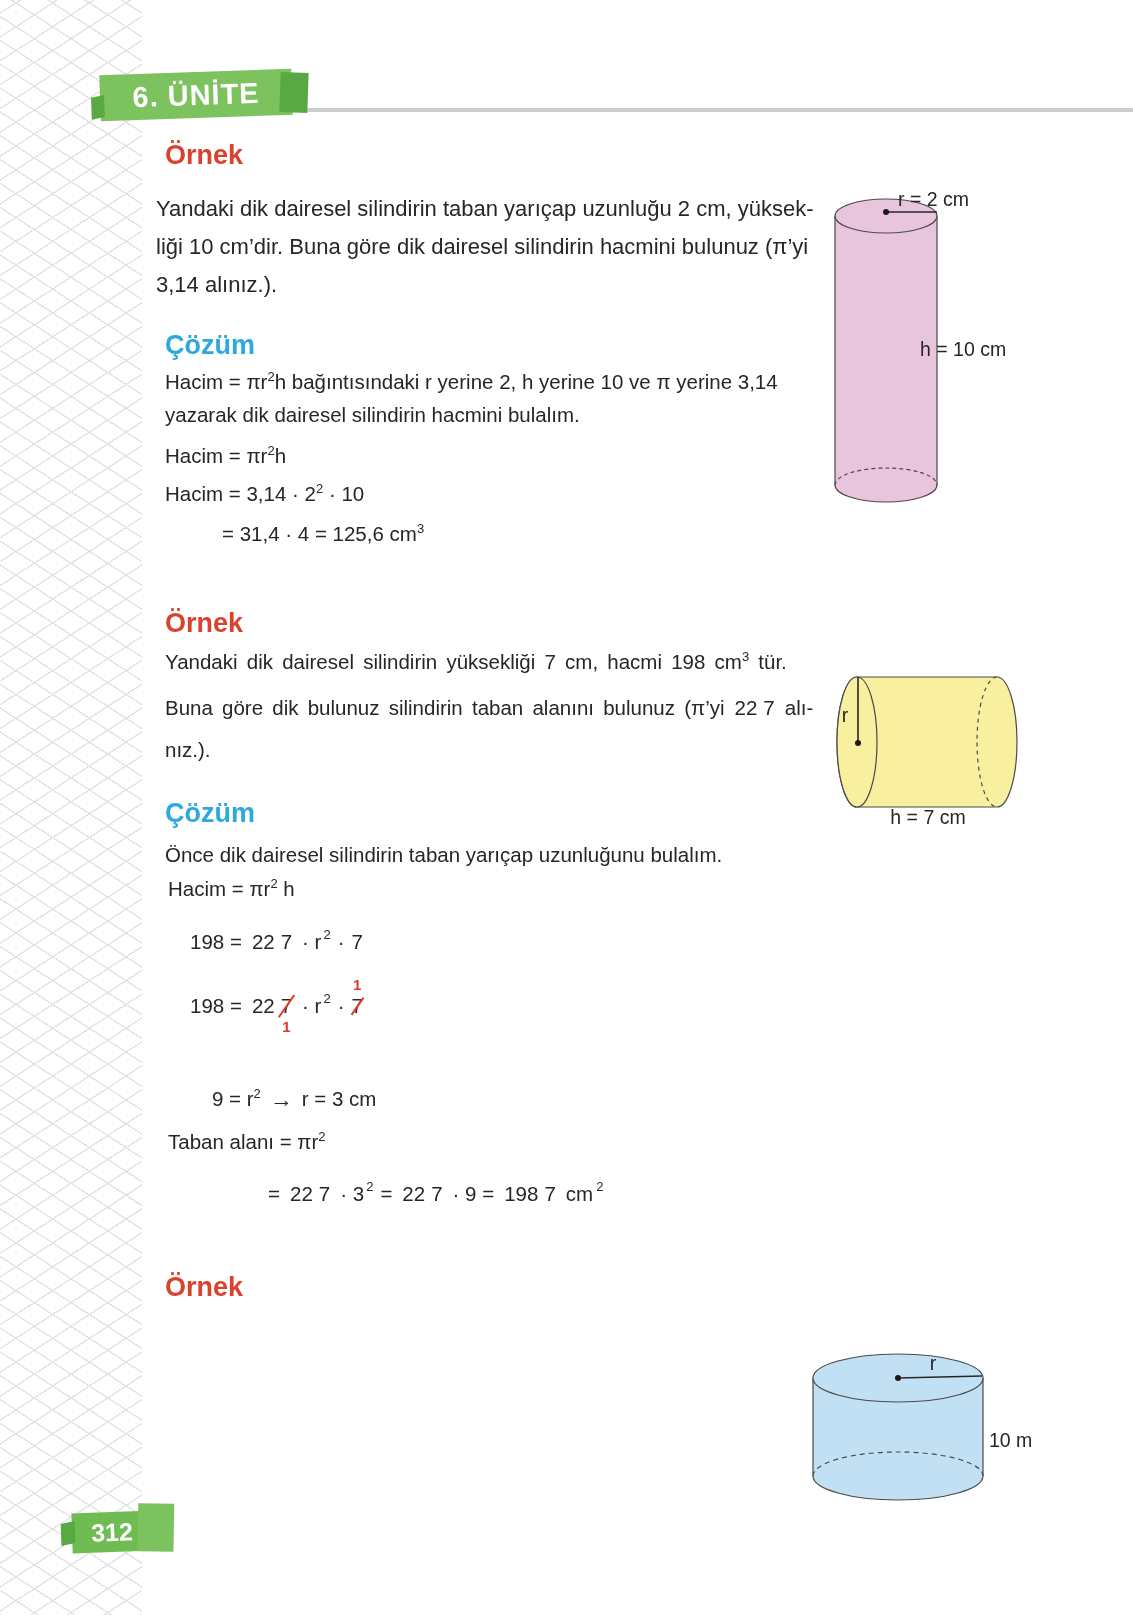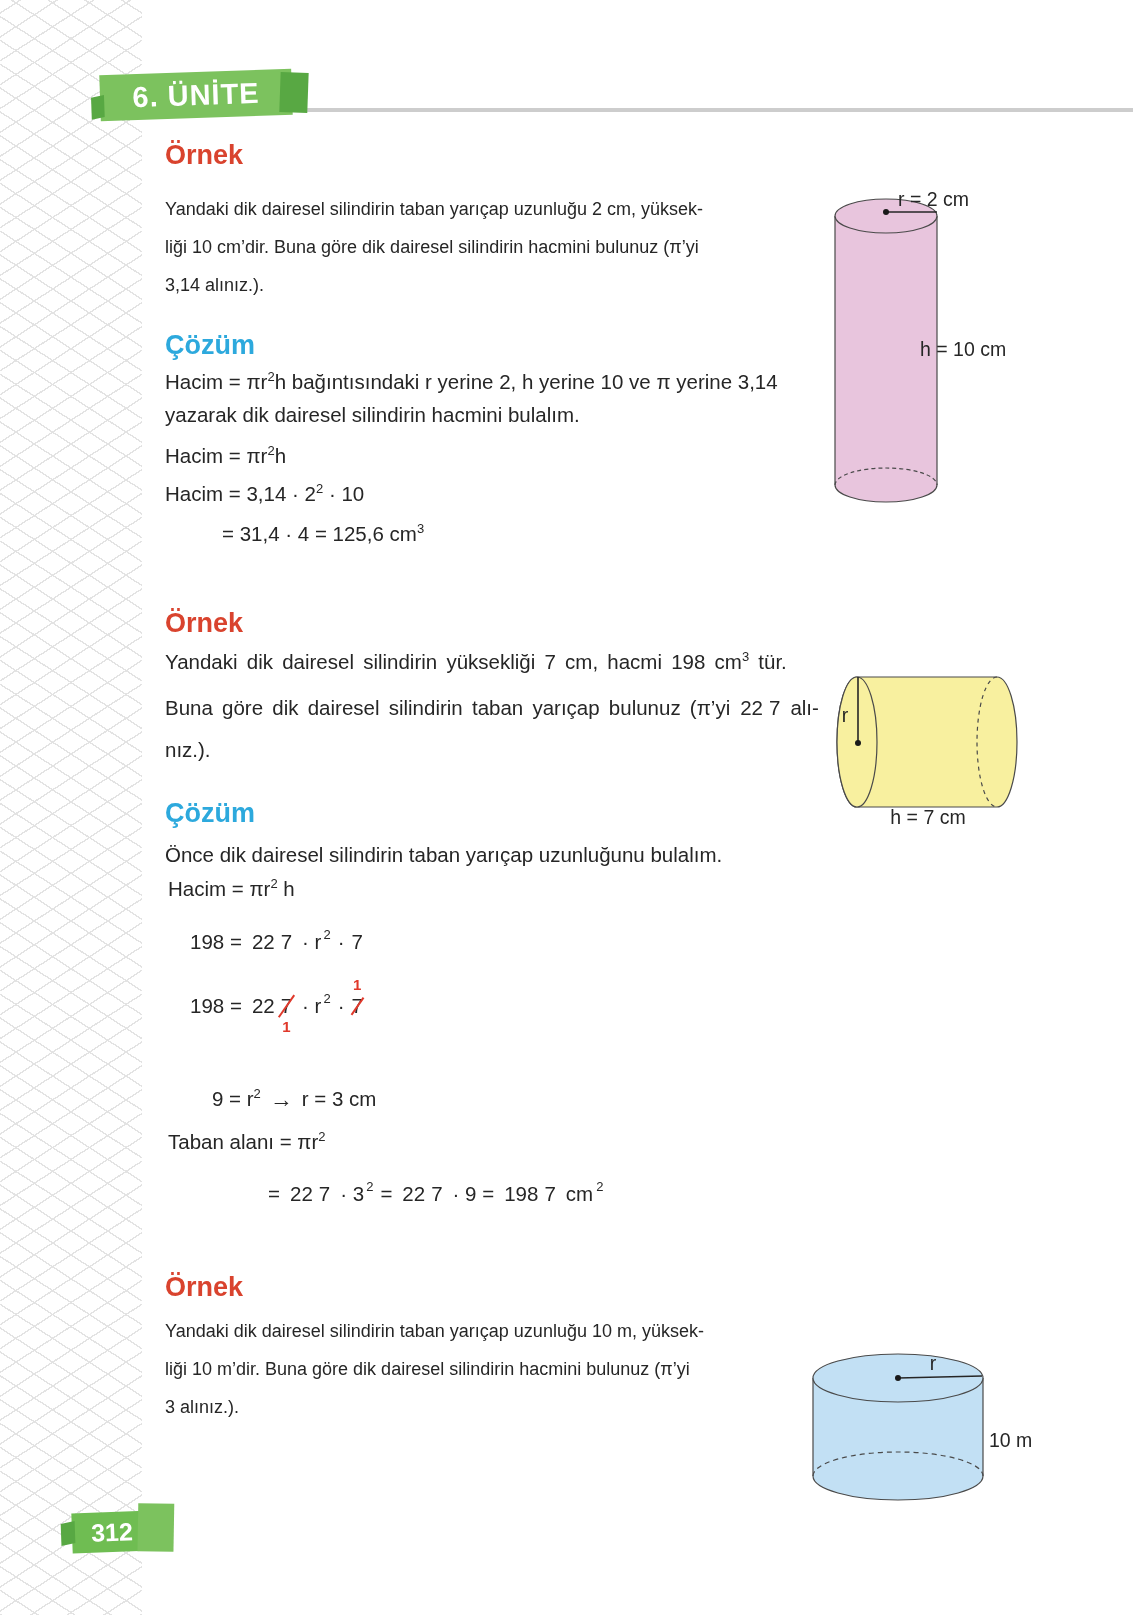--- a/index.html
+++ b/index.html
@@ -17,21 +17,21 @@
   .unit-badge .tab-r{position:absolute;right:-16px;top:4px;width:28px;height:40px;background:#58a843;
     transform:rotate(4deg);z-index:-1;}
   .unit-badge .tab-l{position:absolute;left:-9px;bottom:3px;width:13px;height:22px;background:#58a843;
     transform:skewY(-10deg);z-index:-1;}
   .rule{position:absolute;left:292px;top:108px;width:841px;height:4px;background:#cdcdcd;}
   
   .h-red,.h-cyan{position:absolute;left:165px;font-size:27px;font-weight:bold;transform:scaleY(1.04);}
   .h-red{color:#d9432e;}
   .h-cyan{color:#2da9dd;}
   
-  .para{position:absolute;left:165px;font-size:18px;}
+  .para{position:absolute;left:156px;font-size:22px;}
   .para .line{height:38px;line-height:38px;white-space:pre;}
   .js{word-spacing:3.5px;text-align:right;}
   .eqline{position:absolute;font-size:20.5px;white-space:pre;}
   .sup{font-size:13px;position:relative;top:-8px;}
   
   .eqrow{position:absolute;display:flex;align-items:center;gap:7px;font-size:20.5px;white-space:pre;}
   .frac{display:inline-flex;align-items:center;line-height:1;}
   .frac .num,.frac .den{padding:0 3px;line-height:1.1;}
   .frac .bar{align-self:stretch;height:2px;background:#262626;margin:1px 0;}
   
@@ -88,21 +88,21 @@
   <div class="h-cyan" style="top:330px;">Çözüm</div>
   <div class="eqline" style="left:165px;top:370px;"><span>Hacim = πr</span><span class="sup">2</span><span>h bağıntısındaki r yerine 2, h yerine 10 ve π yerine 3,14</span></div>
   <div class="eqline" style="left:165px;top:403px;text-align:right;">yazarak dik dairesel silindirin hacmini bulalım.</div>
   <div class="eqline" style="left:165px;top:444px;"><span>Hacim = πr</span><span class="sup">2</span><span>h</span></div>
   <div class="eqline" style="left:165px;top:482px;"><span>Hacim = 3,14 · 2</span><span class="sup">2</span><span> · 10</span></div>
   <div class="eqline" style="left:222px;top:522px;"><span>= 31,4 · 4 = 125,6 cm</span><span class="sup">3</span></div>
 
   <div class="h-red" style="top:608px;">Örnek</div>
   <div class="eqline js" style="left:165px;top:650px;"><span>Yandaki dik dairesel silindirin yüksekliği 7 cm, hacmi 198 cm</span><span class="sup">3</span><span> tür.</span></div>
   <div class="eqrow js" style="left:165px;top:680px;height:56px;">
-    <span>Buna göre dik dairesel silindirin taban yarıçap bulunuz (π’yi</span>
+    <span>Buna göre dik bulunuz silindirin taban alanını bulunuz (π’yi</span>
     <span class="frac"><span class="num">22</span><span class="bar"></span><span class="den">7</span></span>
     <span>alı-</span>
   </div>
   <div class="eqline" style="left:165px;top:738px;">nız.).</div>
 
   <svg class="fig" style="left:800px;top:640px;" width="250" height="195" viewBox="0 0 250 195">
     <path d="M57,37 L197,37 A20,65 0 0 1 197,167 L57,167 A20,65 0 0 1 57,37 Z" fill="#f8f09f" stroke="#4a4a4a" stroke-width="1.2"></path>
     <path d="M197,37 A20,65 0 0 0 197,167" fill="none" stroke="#4a4a4a" stroke-width="1.2" stroke-dasharray="4 4"></path>
     <ellipse cx="57" cy="102" rx="20" ry="65" fill="#f8f09f" stroke="#4a4a4a" stroke-width="1.2"></ellipse>
     <line x1="58" y1="37" x2="58" y2="103" stroke="#262626" stroke-width="1.6"></line>
@@ -140,25 +140,20 @@
     <span class="frac"><span class="num">22</span><span class="bar"></span><span class="den">7</span></span>
     <span>· 3</span><span class="sup" style="margin-left:-5px;">2</span>
     <span>=</span>
     <span class="frac"><span class="num">22</span><span class="bar"></span><span class="den">7</span></span>
     <span>· 9 =</span>
     <span class="frac"><span class="num">198</span><span class="bar"></span><span class="den">7</span></span>
     <span>cm</span><span class="sup" style="margin-left:-4px;">2</span>
   </div>
 
   <div class="h-red" style="top:1272px;">Örnek</div>
-  <div class="para" style="top:1312px;">
-    <div class="line">Yandaki dik dairesel silindirin taban yarıçap uzunluğu 10 m, yüksek-</div>
-    <div class="line">liği 10 m’dir. Buna göre dik dairesel silindirin hacmini bulunuz (π’yi</div>
-    <div class="line">3 alınız.).</div>
-  </div>
 
   <svg class="fig" style="left:775px;top:1345px;" width="300" height="175" viewBox="0 0 300 175">
     <path d="M38,33 L38,131 A85,24 0 0 0 208,131 L208,33" fill="#c2e0f4" stroke="#4a4a4a" stroke-width="1.2"></path>
     <path d="M38,131 A85,24 0 0 1 208,131" fill="none" stroke="#4a4a4a" stroke-width="1.2" stroke-dasharray="5 4"></path>
     <ellipse cx="123" cy="33" rx="85" ry="24" fill="#c2e0f4" stroke="#4a4a4a" stroke-width="1.2"></ellipse>
     <line x1="123" y1="33" x2="207" y2="31" stroke="#262626" stroke-width="1.6"></line>
     <circle cx="123" cy="33" r="3" fill="#1a1a1a"></circle>
     <text x="158" y="25" text-anchor="middle">r</text>
     <text x="214" y="102">10 m</text>
   </svg>

